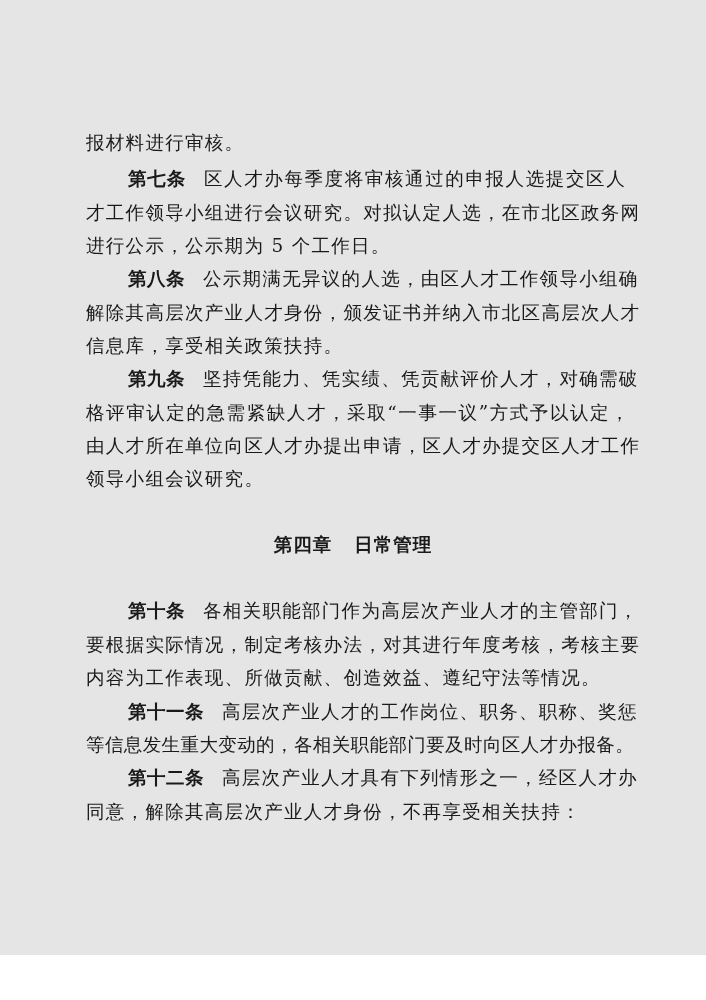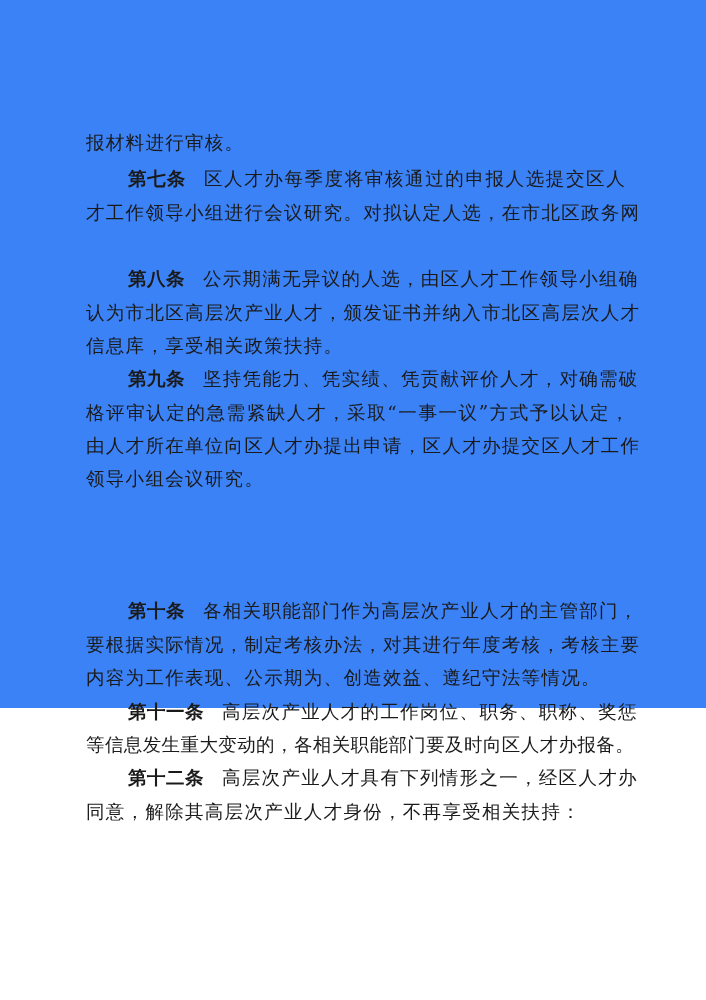--- a/index.html
+++ b/index.html
@@ -1,51 +1,53 @@
 <!DOCTYPE html>
 <html><head>
 <meta charset="utf-8">
 <style>
   html, body { margin: 0; padding: 0; background: #ffffff; }
   body { width: 706px; height: 1000px; position: relative; overflow: hidden;
          font-family: "DejaVu Serif", "Liberation Serif", serif; color: #1a1a1a; }
-  .page { position: absolute; left: 0; top: 0; width: 706px; height: 708px; background: #3b82f6; }
+  .page { position: absolute; left: 0; top: 0; width: 706px; height: 955px; background: #e5e5e5; }
   .line { position: absolute; left: 86px; width: 544px; height: 26px; line-height: 26px;
           font-size: 18.5px; white-space: nowrap; letter-spacing: 1.3px; }
   .line.justify { text-align: justify; text-align-last: justify; }
   .indent { left: 128px; width: 498px; }
   .art { font-family: "DejaVu Sans", "Liberation Sans", sans-serif; font-weight: bold; letter-spacing: 0.5px; margin-right: 18px; }
   .heading { position: absolute; left: 0; width: 706px; top: 532px; text-align: center;
              font-family: "DejaVu Sans", "Liberation Sans", sans-serif; font-weight: bold;
              font-size: 18.5px; line-height: 26px; letter-spacing: 1px; }
   .heading .gap { display: inline-block; width: 22px; }
 </style>
 </head>
 <body>
 
 <div class="page">
 
   <div class="line" style="top:130px">报材料进行审核。</div>
 
   <div class="line indent justify" style="top:166px"><span class="art">第七条</span><span>区人才办每季度将审核通过的申报人选提交区人</span></div>
   <div class="line justify" style="top:200px">才工作领导小组进行会议研究。对拟认定人选，在市北区政务网</div>
+  <div class="line" style="top:233px">进行公示，公示期为 5 个工作日。</div>
 
   <div class="line indent justify" style="top:266px"><span class="art">第八条</span><span>公示期满无异议的人选，由区人才工作领导小组确</span></div>
-  <div class="line justify" style="top:300px">认为市北区高层次产业人才，颁发证书并纳入市北区高层次人才</div>
+  <div class="line justify" style="top:300px">解除其高层次产业人才身份，颁发证书并纳入市北区高层次人才</div>
   <div class="line" style="top:333px">信息库，享受相关政策扶持。</div>
 
   <div class="line indent justify" style="top:366px"><span class="art">第九条</span><span>坚持凭能力、凭实绩、凭贡献评价人才，对确需破</span></div>
   <div class="line justify" style="top:400px">格评审认定的急需紧缺人才，采取“一事一议”方式予以认定，</div>
   <div class="line justify" style="top:433px">由人才所在单位向区人才办提出申请，区人才办提交区人才工作</div>
   <div class="line" style="top:466px">领导小组会议研究。</div>
 
+  <div class="heading"><span>第四章</span><span class="gap"></span><span>日常管理</span></div>
 
   <div class="line indent justify" style="top:598px"><span class="art">第十条</span><span>各相关职能部门作为高层次产业人才的主管部门，</span></div>
   <div class="line justify" style="top:632px">要根据实际情况，制定考核办法，对其进行年度考核，考核主要</div>
-  <div class="line" style="top:665px">内容为工作表现、公示期为、创造效益、遵纪守法等情况。</div>
+  <div class="line" style="top:665px">内容为工作表现、所做贡献、创造效益、遵纪守法等情况。</div>
 
   <div class="line indent justify" style="top:699px"><span class="art">第十一条</span><span>高层次产业人才的工作岗位、职务、职称、奖惩</span></div>
   <div class="line indent justify" style="top:765px"><span class="art">第十二条</span><span>高层次产业人才具有下列情形之一，经区人才办</span></div>
 
   <div class="line justify" style="top:732px; letter-spacing:0.4px">等信息发生重大变动的，各相关职能部门要及时向区人才办报备。</div>
   <div class="line" style="top:799px">同意，解除其高层次产业人才身份，不再享受相关扶持：</div>
 
 
 </div>
 

